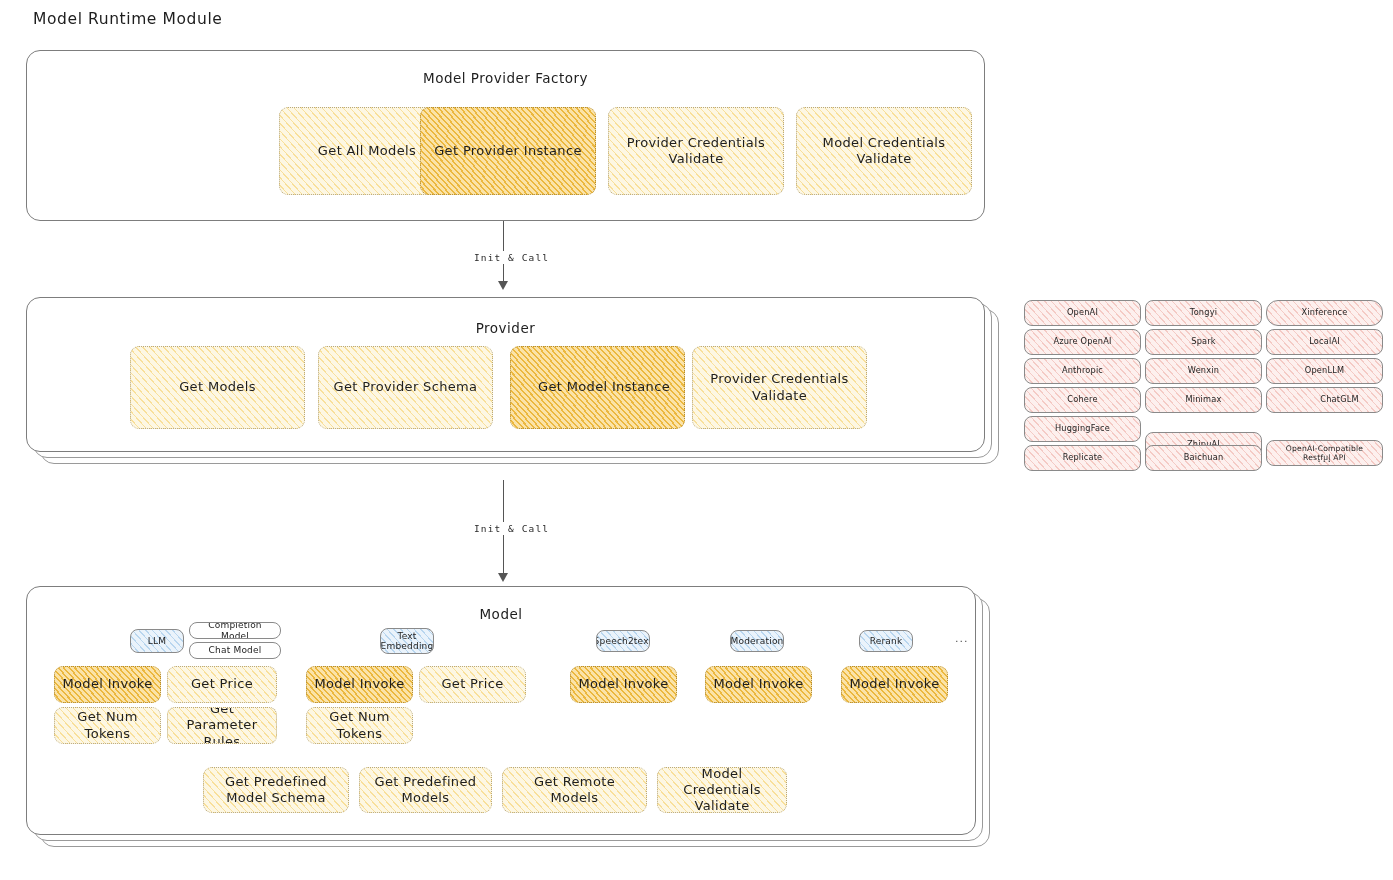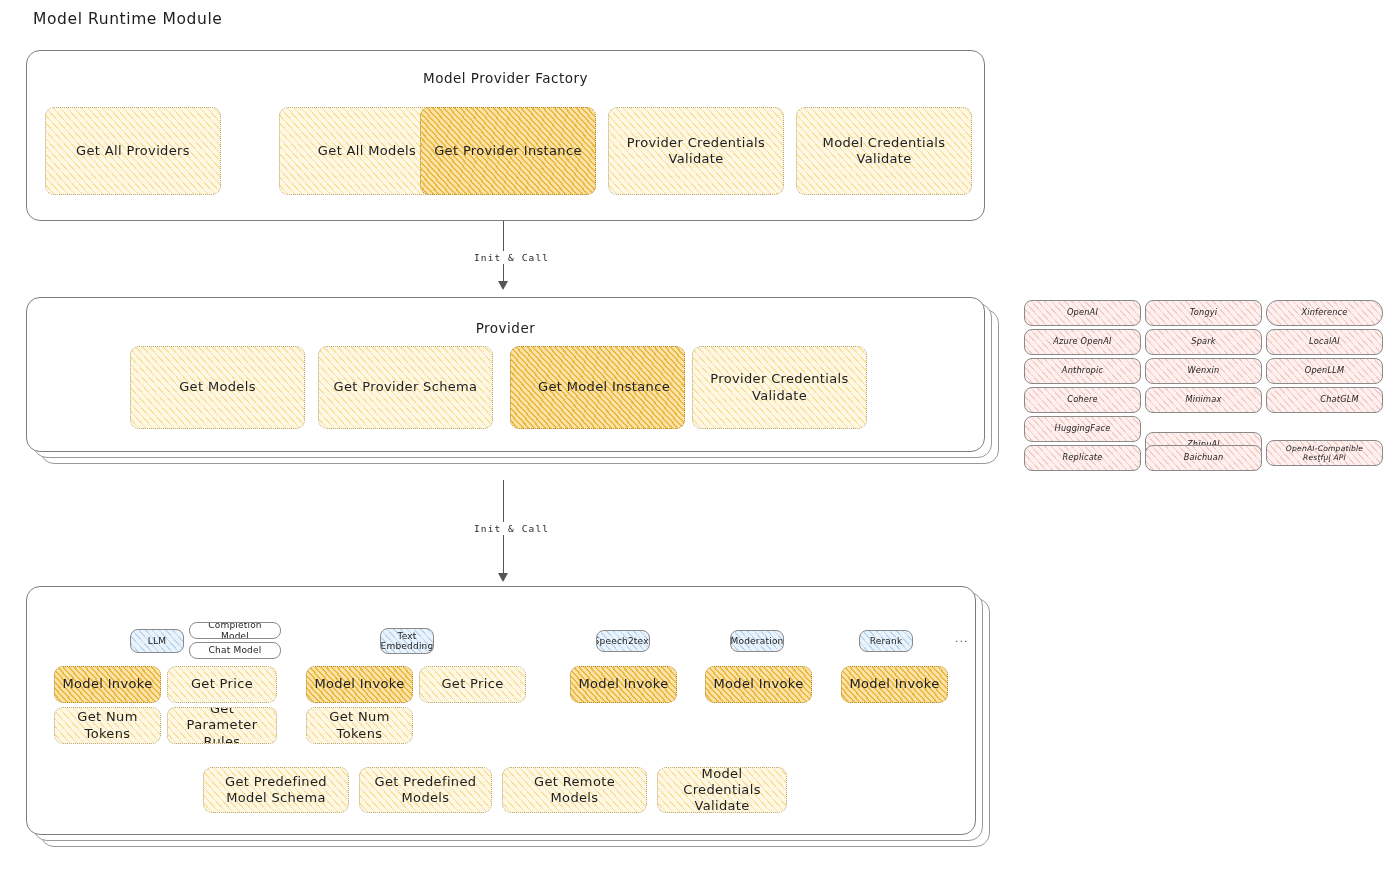--- a/index.html
+++ b/index.html
@@ -122,21 +122,21 @@
     border-radius: 8px;
   }
 
   
   .fill-white {
     background: #ffffff;
     border: 1.3px solid #8a8a8a;
     border-radius: 8px;
   }
 
-  .tiny { font-size: 8.2px; letter-spacing: .2px; line-height: 1.2; font-style: italic; }
+  .tiny { font-size: 8.2px; letter-spacing: .2px; line-height: 1.2; }
   .small { font-size: 9px; letter-spacing: .2px; line-height: 1.15; }
 
   
   .arrow-line {
     position: absolute;
     width: 0;
     border-left: 1.4px solid #555;
     z-index: 6;
   }
   .arrow-head {
@@ -169,21 +169,20 @@
 </head>
 <body>
 
 <div class="canvas">
 
   <div id="page-title" class="hand">Model Runtime Module</div>
 
   <div class="panel panel-main" style="left:26px; top:50px; width:959px; height:171px;">
     <div class="panel-title hand" style="top:19px;">Model Provider Factory</div>
 
-    <div class="hbox fill-light hand" style="left:18px; top:56px; width:176px; height:88px;">Get All Providers</div>
 
     <div class="hbox fill-light hand" style="left:206px; top:56px; width:176px; height:88px;margin-left:46px;">Get All Models</div>
 
     <div class="hbox fill-strong hand" style="left:393px; top:56px; width:176px; height:88px;">Get Provider Instance</div>
 
     <div class="hbox fill-light hand" style="left:581px; top:56px; width:176px; height:88px;">Provider Credentials Validate</div>
 
     <div class="hbox fill-light hand" style="left:769px; top:56px; width:176px; height:88px;">Model Credentials Validate</div>
   </div>
 
@@ -231,20 +230,21 @@
   </div>
 
   <div class="arrow-line" style="left:503px; top:480px; height:100px;"></div>
   <div class="arrow-head" style="left:498px; top:573px;"></div>
   <div class="arrow-label hand" style="left:470px; top:522px;">Init &amp; Call</div>
 
   <div class="panel-stack-layer" style="left:40px; top:598px; width:950px; height:249px;"></div>
   <div class="panel-stack-layer" style="left:33px; top:592px; width:950px; height:249px;"></div>
 
   <div class="panel panel-main" style="left:26px; top:586px; width:950px; height:249px;">
+    <div class="panel-title hand" style="top:19px;">Model</div>
 
     <div class="hbox fill-blue hand small" style="left:103px; top:42px; width:54px; height:24px;">LLM</div>
     <div class="hbox fill-white hand small" style="left:162px; top:35px; width:92px; height:17px;">Completion Model</div>
     <div class="hbox fill-white hand small" style="left:162px; top:55px; width:92px; height:17px;">Chat Model</div>
 
     <div class="hbox fill-strong hand" style="left:27px; top:79px; width:107px; height:37px;">Model Invoke</div>
     <div class="hbox fill-light hand" style="left:140px; top:79px; width:110px; height:37px;">Get Price</div>
     <div class="hbox fill-light hand" style="left:27px; top:120px; width:107px; height:37px;">Get Num Tokens</div>
     <div class="hbox fill-light hand" style="left:140px; top:120px; width:110px; height:37px;border-radius:8px;">Get Parameter Rules</div>
 

